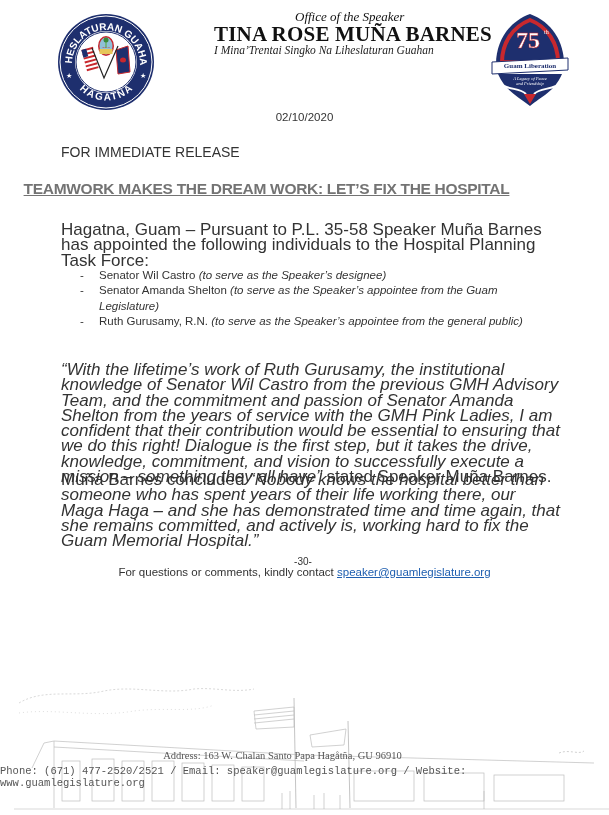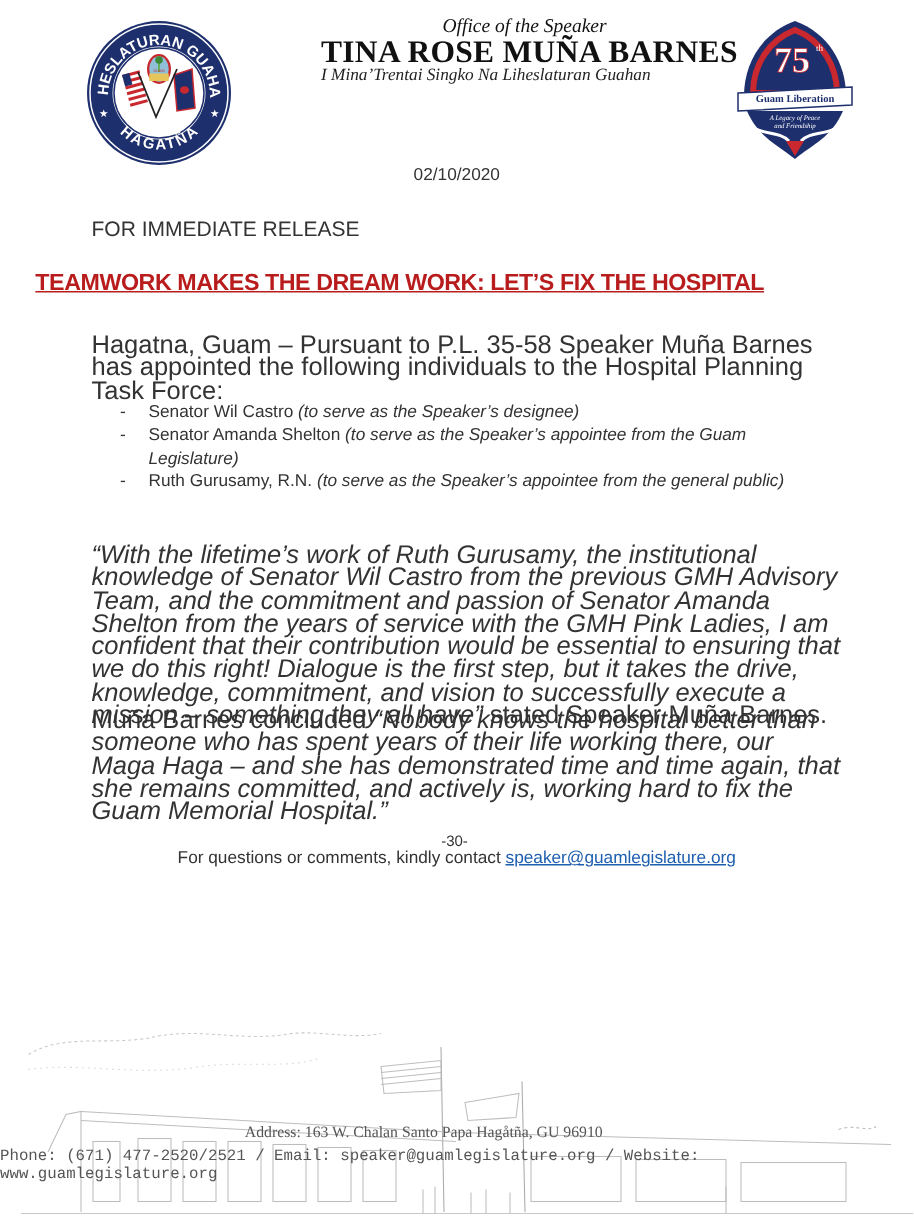--- a/index.html
+++ b/index.html
@@ -9,21 +9,21 @@
 
   
   #seal-left { left: 56px; top: 12px; width: 100px; height: 100px; }
   #seal-right { left: 490px; top: 12px; width: 80px; height: 96px; }
   .office-line { left: 270px; top: 9px; font-family: "Liberation Serif", serif; font-style: italic; font-size: 13px; color: #111; margin-left: 25px; }
   .speaker-name { left: 214px; top: 22px; font-family: "Liberation Serif", serif; font-weight: bold; font-size: 21px; color: #111; letter-spacing: 0.2px; }
   .legis-line { left: 214px; top: 44px; font-family: "Liberation Serif", serif; font-style: italic; font-size: 11.5px; color: #222; }
 
   .date { left: 0; width: 609px; top: 111px; text-align: center; font-size: 11.5px; color: #333; }
   .release { left: 61px; top: 144px; font-size: 14px; color: #333; }
-  .title { left: 0; width: 533px; top: 180px; text-align: center; font-size: 15.5px; font-weight: bold; text-decoration: underline; color: #b91c1c; letter-spacing: -0.3px; }
+  .title { left: 0; width: 533px; top: 180px; text-align: center; font-size: 15.5px; font-weight: bold; text-decoration: underline; color: #737373; letter-spacing: -0.3px; }
 
   .para { left: 61px; width: 500px; font-size: 17px; line-height: 15.3px; color: #333; }
   .p1 { top: 222px; }
   .bullets { left: 80px; top: 268px; width: 480px; font-size: 11.5px; line-height: 15.3px; color: #333; margin: 0; padding: 0; list-style: none; }
   .bullets li { position: relative; padding-left: 19px; }
   .bullets li .dash { position: absolute; left: 0; top: 0; }
   .quote1 { top: 362px; font-style: italic; }
   .quote1 .plain { font-style: normal; margin-top: 37px; }
   .p3 { top: 472px; }
   .p3 .ital { font-style: italic; }

